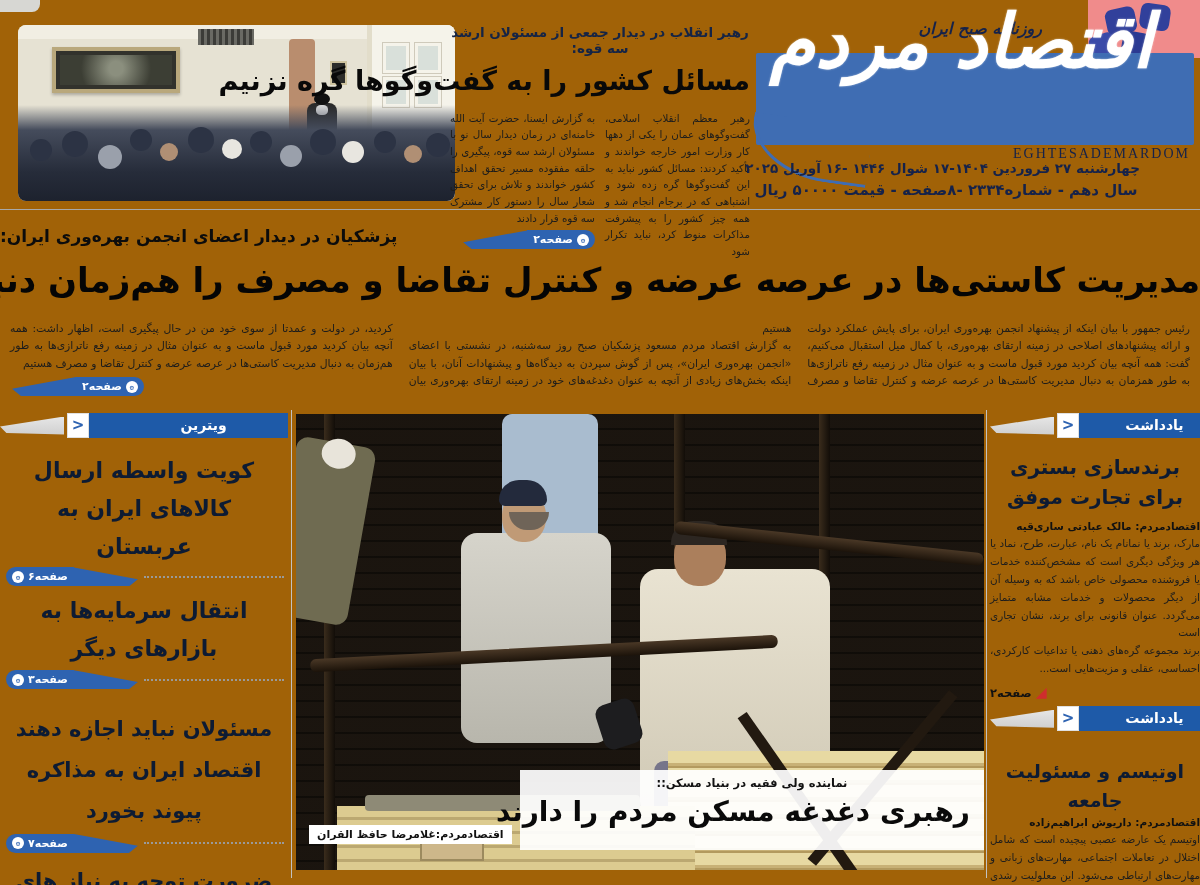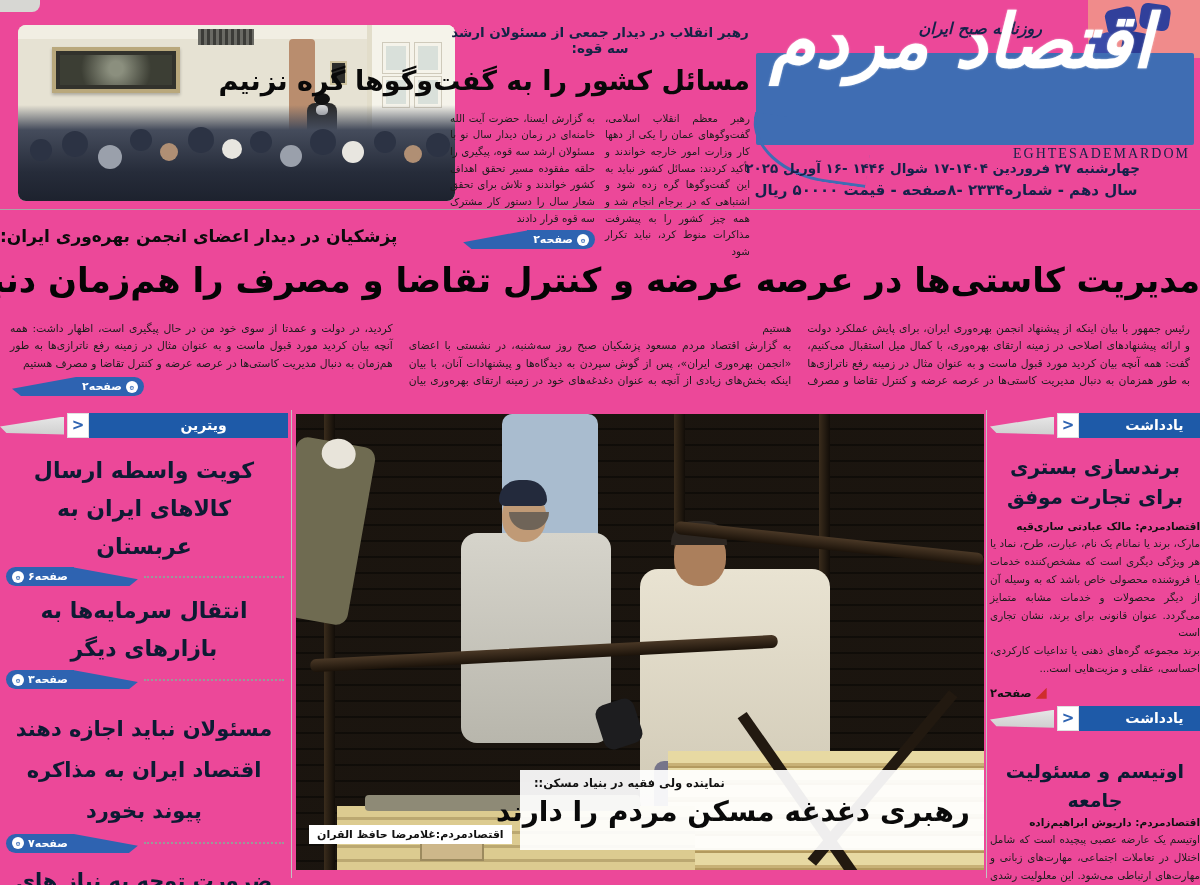--- a/index.html
+++ b/index.html
@@ -1,20 +1,20 @@
 <!DOCTYPE html>
 <html><head>
 <meta charset="utf-8">
 <style>
   * { margin:0; padding:0; box-sizing:border-box; }
   html,body { background:#e9e9e9; }
   body { font-family:"DejaVu Sans", sans-serif; }
   .page {
     position:relative; width:1200px; height:885px; margin:0 auto;
-    background:#ec4899; overflow:hidden; direction:rtl;
+    background:#a16207; overflow:hidden; direction:rtl;
   }
   
   .vrule { position:absolute; width:1px; background:#c2c2c2; }
   .hrule { position:absolute; height:1px; background:#a8a8a8; }
 
   
   .masthead { position:absolute; top:0; right:0; width:448px; height:205px; }
   .corner-logo { position:absolute; top:0; right:0; width:112px; height:58px;
     background:#f08b8b; border-bottom-left-radius:14px; overflow:hidden; }
   .corner-logo .blob { position:absolute; background:#31409b; border-radius:7px; }
@@ -137,21 +137,21 @@
   .wA-cap { top:14.5%; left:29.5%; width:48px; height:26px; background:#232a3c; border-radius:20px 20px 6px 6px; }
   .wA-beard { top:21.5%; left:31%; width:40px; height:18px; background:#6f6458; border-radius:0 0 18px 18px; }
   .wB { top:34%; left:50%; width:190px; height:250px; background:linear-gradient(180deg,#e9e3d2,#cfc8b4); border-radius:18px; }
   .wB-head { top:25%; left:55%; width:52px; height:58px; background:#ab7f5c; border-radius:46%; }
   .wB-hair { top:23.5%; left:54.5%; width:56px; height:24px; background:#2c2621; border-radius:22px 22px 0 0; }
   .wB-pants { top:76%; left:52%; width:150px; height:120px; background:#77758a; border-radius:10px; }
   .wB-glove { top:63%; left:44%; width:40px; height:46px; background:#1d1d1f; border-radius:10px; transform:rotate(-18deg); }
   .ph-brick-hand { position:absolute; left:18%; bottom:2%; width:64px; height:34px; background:#cdb78a; border:2px solid #9c8a5e; }
   .ph-caption { position:absolute; right:0; bottom:20px; width:464px; height:80px;
     background:rgba(255,255,255,.93); padding:6px 14px 4px; }
-  .ph-cap-kicker { text-align:left; font-size:11.5px; font-weight:700; color:#111; }
+  .ph-cap-kicker { text-align:center; font-size:11.5px; font-weight:700; color:#111; }
   .ph-cap-headline { text-align:center; font-size:28px; font-weight:800; color:#0a0a0a; margin-top:5px; white-space:nowrap; }
   .ph-credit { position:absolute; left:13px; bottom:26px; background:#fff; padding:3px 8px;
     font-size:11px; font-weight:700; color:#111; }
 
   
   .notes { position:absolute; top:413px; left:990px; width:210px; }
   .note-title { text-align:center; font-size:20px; font-weight:800; color:#0d1b33; line-height:1.5; margin-top:14px; }
   .note-byline { font-size:10.5px; font-weight:700; color:#111; margin-top:8px; text-align:right; }
   .note-body { font-size:10.4px; line-height:1.72; text-align:justify; color:#1d1d1d;
     margin-top:3px; white-space:pre-line; }

